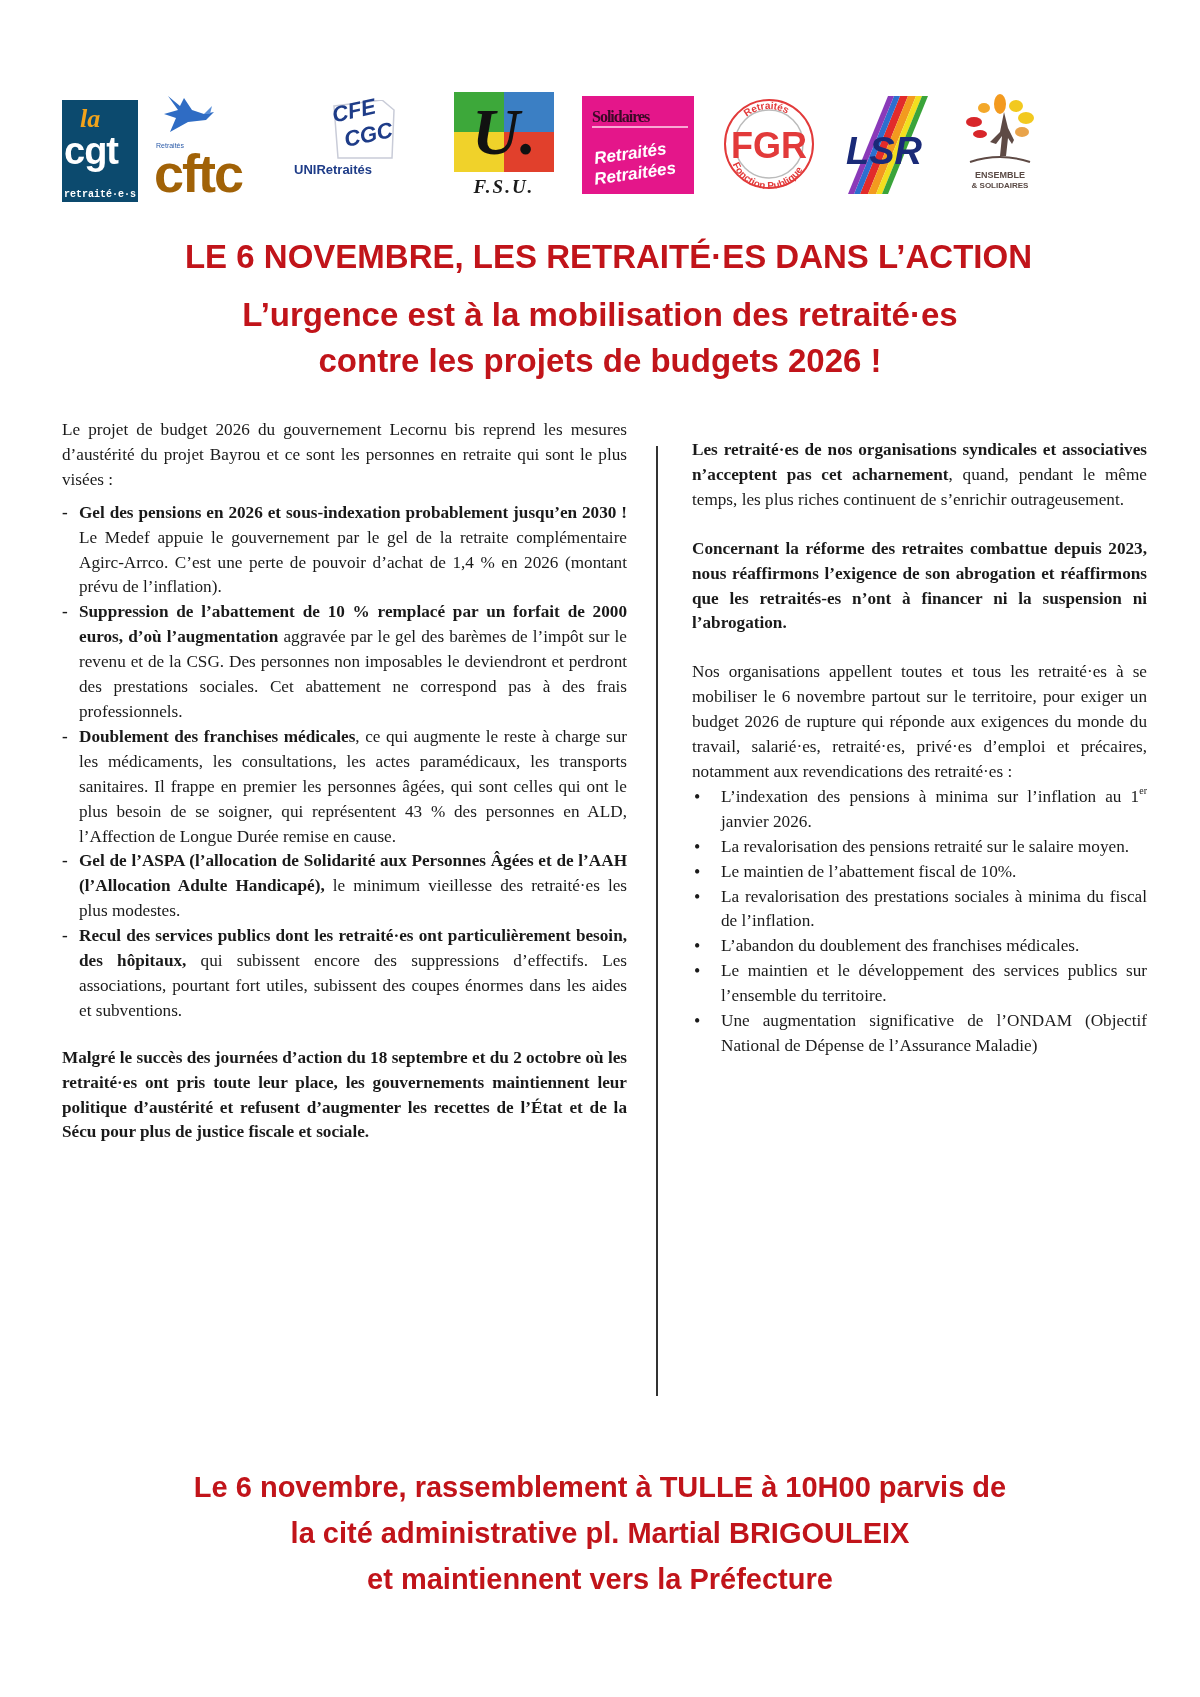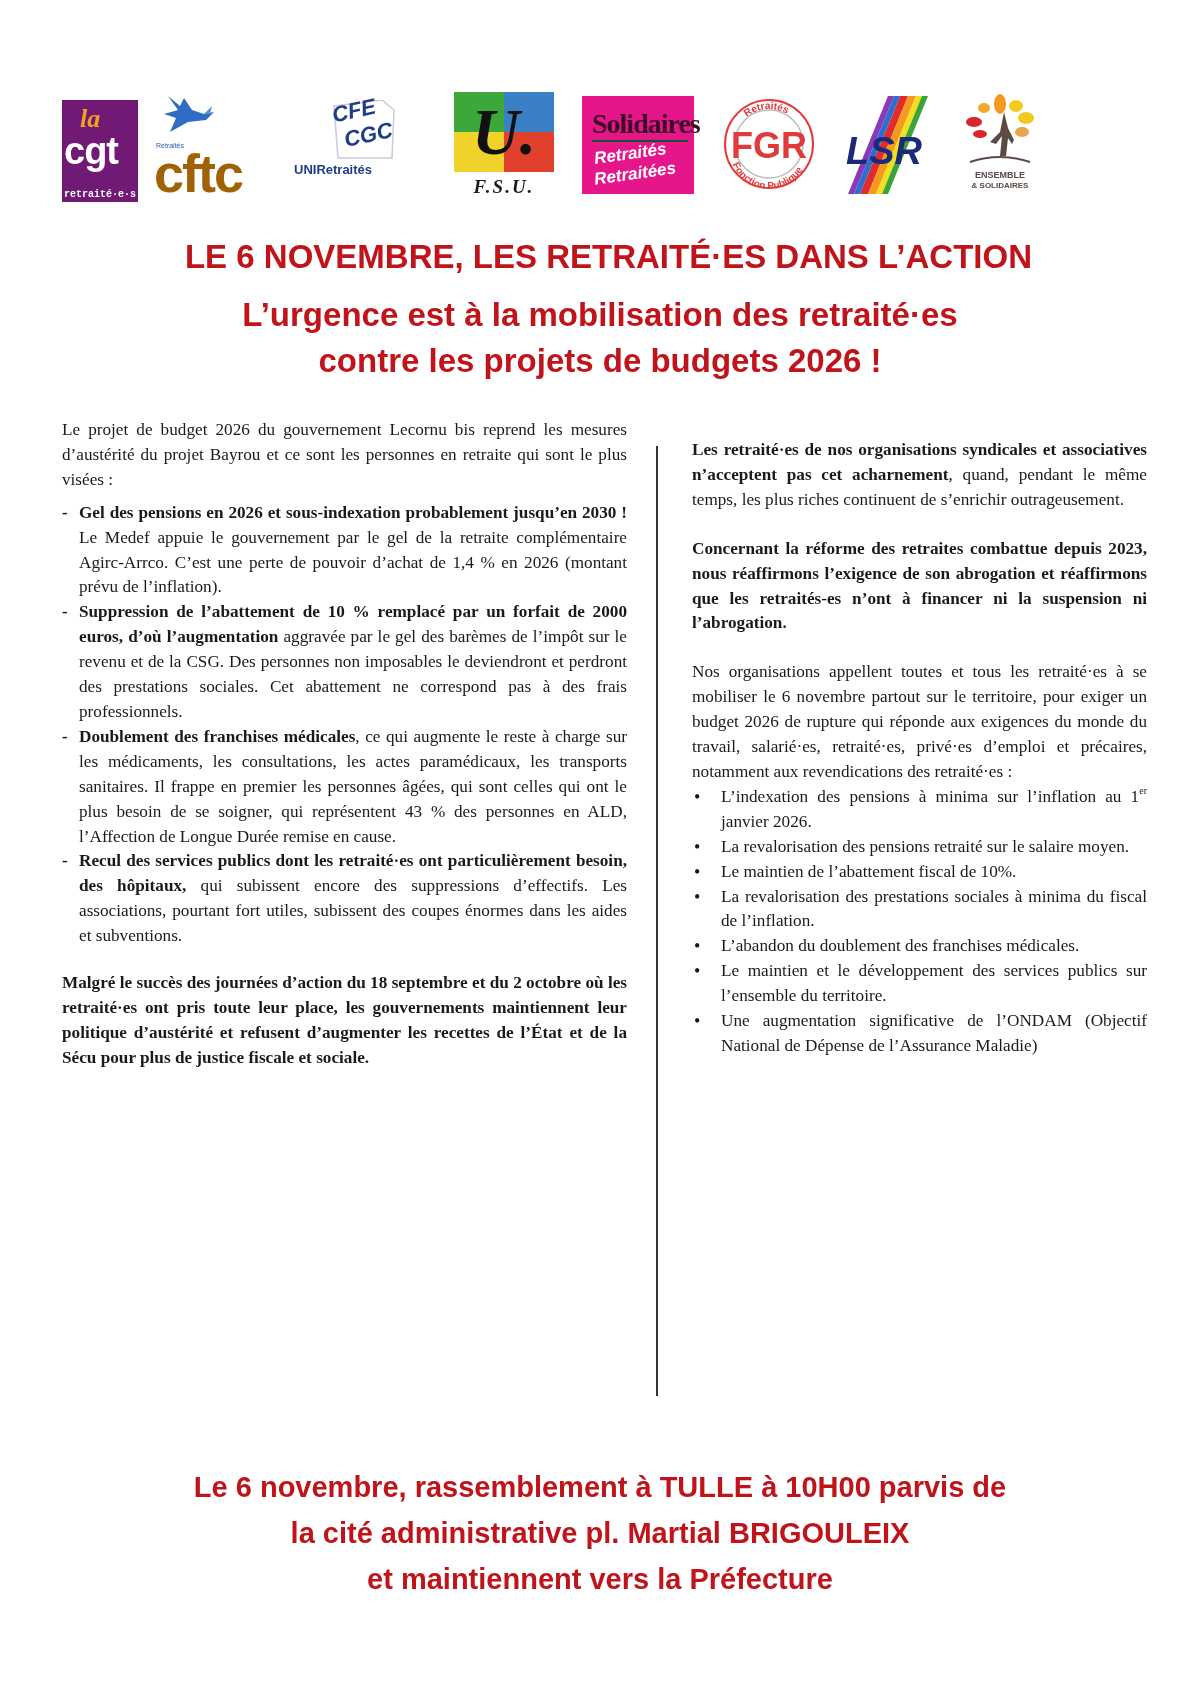--- a/index.html
+++ b/index.html
@@ -2,21 +2,21 @@
 <html><head>
 <meta charset="utf-8">
 <style>
   * { box-sizing: border-box; margin: 0; padding: 0; }
   html, body { width: 1200px; height: 1697px; background: #ffffff; }
   body { position: relative; overflow: hidden; font-family: "Liberation Serif", serif; color: #1a1a1a; }
 
   
   .logos { position: absolute; top: 92px; left: 62px; width: 1080px; height: 110px; }
   .logo { position: absolute; top: 0; height: 110px; }
-  .cgt { left: 0; top: 8px; width: 76px; height: 102px; background: #701a75; }
+  .cgt { left: 0; top: 8px; width: 76px; height: 102px; background: #0c4a6e; }
   .cgt .la { position: absolute; top: 4px; left: 18px; font-family: "Liberation Serif", serif; font-style: italic; color: #f2a31b; font-size: 26px; font-weight: bold; }
   .cgt .cg { position: absolute; top: 30px; left: 2px; width: 72px; font-family: "Liberation Sans", sans-serif; font-weight: bold; color: #fff; font-size: 38px; letter-spacing: -1px; }
   .cgt .rt { position: absolute; bottom: 2px; left: 0; width: 76px; text-align: center; font-family: Liberation Mono, monospace; color: #fff; font-size: 10px; font-weight: bold; }
 
   .cftc { left: 92px; width: 130px; }
   .cftc .dove { position: absolute; top: 0; left: 4px; }
   .cftc .ret { position: absolute; top: 50px; left: 2px; font-family: "Liberation Sans", sans-serif; font-size: 7px; color: #2a5aa8; }
   .cftc .name { position: absolute; top: 50px; left: 0; font-family: "Liberation Sans", sans-serif; font-weight: bold; color: #a16207; font-size: 54px; letter-spacing: -2px; }
 
   .cfe { left: 232px; width: 140px; }
@@ -26,21 +26,21 @@
   .cfe .name { position: absolute; top: 70px; left: 0; font-family: "Liberation Sans", sans-serif; font-weight: bold; color: #1e3c88; font-size: 13px; }
 
   .fsu { left: 392px; width: 100px; }
   .fsu .sq { position: absolute; top: 0; left: 0; width: 100px; height: 80px; }
   .fsu .q { position: absolute; width: 50px; height: 40px; }
   .fsu .u { position: absolute; top: 2px; left: 18px; font-family: "Liberation Serif", serif; font-style: italic; font-weight: bold; font-size: 66px; color: #111; }
   .fsu .name { position: absolute; top: 84px; left: 0; width: 100px; text-align: center; font-family: "Liberation Serif", serif; font-style: italic; font-weight: bold; font-size: 19px; letter-spacing: 2px; }
 
   .sol { left: 520px; width: 112px; }
   .sol .box { position: absolute; top: 4px; left: 0; width: 112px; height: 98px; background: #e4168a; }
-  .sol .h { position: absolute; top: 12px; left: 10px; width: 96px; font-family: "Liberation Serif", serif; font-weight: bold; color: #3a0a26; font-size: 28px; letter-spacing: -1px; border-bottom: 2px solid #14532d; }
+  .sol .h { position: absolute; top: 12px; left: 10px; width: 96px; font-family: "Liberation Serif", serif; font-weight: bold; color: #3a0a26; font-size: 16px; letter-spacing: -1px; border-bottom: 2px solid #f9a8d4; }
   .sol .r1, .sol .r2 { position: absolute; left: 12px; font-family: "Liberation Sans", sans-serif; font-weight: bold; font-style: italic; color: #fff; font-size: 17px; transform: rotate(-8deg); }
   .sol .r1 { top: 48px; }
   .sol .r2 { top: 68px; }
 
   .frg { left: 658px; width: 98px; }
   .lsr { left: 776px; width: 94px; }
   .ens { left: 898px; width: 80px; }
   .ens .name { position: absolute; top: 78px; left: 0; width: 80px; text-align: center; font-family: "Liberation Sans", sans-serif; font-weight: bold; font-size: 9px; color: #5a4a45; line-height: 10px; }
 
   
@@ -169,20 +169,21 @@
   <div>L’urgence est à la mobilisation des retraité·es</div>
   <div>contre les projets de budgets 2026 !</div>
 </div>
 
 <div class="col col-left">
   <p>Le projet de budget 2026 du gouvernement Lecornu bis reprend les mesures d’austérité du projet Bayrou et ce sont les personnes en retraite qui sont le plus visées :</p>
   <ul class="dash">
     <li><b>Gel des pensions en 2026 et sous-indexation probablement jusqu’en 2030 !</b><span> Le Medef appuie le gouvernement par le gel de la retraite complémentaire Agirc-Arrco. C’est une perte de pouvoir d’achat de 1,4 % en 2026 (montant prévu de l’inflation).</span></li>
     <li><b>Suppression de l’abattement de 10 % remplacé par un forfait de 2000 euros, d’où l’augmentation</b><span> aggravée par le gel des barèmes de l’impôt sur le revenu et de la CSG. Des personnes non imposables le deviendront et perdront des prestations sociales. Cet abattement ne correspond pas à des frais professionnels.</span></li>
     <li><b>Doublement des franchises médicales</b><span>, ce qui augmente le reste à charge sur les médicaments, les consultations, les actes paramédicaux, les transports sanitaires. Il frappe en premier les personnes âgées, qui sont celles qui ont le plus besoin de se soigner, qui représentent 43 % des personnes en ALD, l’Affection de Longue Durée remise en cause.</span></li>
+    <li><b>Gel de l’ASPA (l’allocation de Solidarité aux Personnes Âgées et de l’AAH (l’Allocation Adulte Handicapé),</b><span> le minimum vieillesse des retraité·es les plus modestes.</span></li>
     <li><b>Recul des services publics dont les retraité·es ont particulièrement besoin, des hôpitaux,</b><span> qui subissent encore des suppressions d’effectifs.  Les associations, pourtant fort utiles, subissent des coupes énormes dans les aides et subventions.</span></li>
   </ul>
   <p class="gap-md"><b>Malgré le succès des journées d’action du 18 septembre et du 2 octobre où les retraité·es ont pris toute leur place, les gouvernements maintiennent leur politique d’austérité et refusent d’augmenter les recettes de l’État et de la Sécu pour plus de justice fiscale et sociale.</b></p>
 </div>
 
 <div class="divider"></div>
 
 <div class="col col-right">
   <p><b>Les retraité·es de nos organisations syndicales et associatives n’acceptent pas cet acharnement</b><span>, quand, pendant le même temps, les plus riches continuent de s’enrichir outrageusement.</span></p>
   <p class="gap-lg"><b>Concernant la réforme des retraites combattue depuis 2023, nous réaffirmons l’exigence de son abrogation et réaffirmons que les retraités-es n’ont à financer ni la suspension ni l’abrogation.</b></p>

